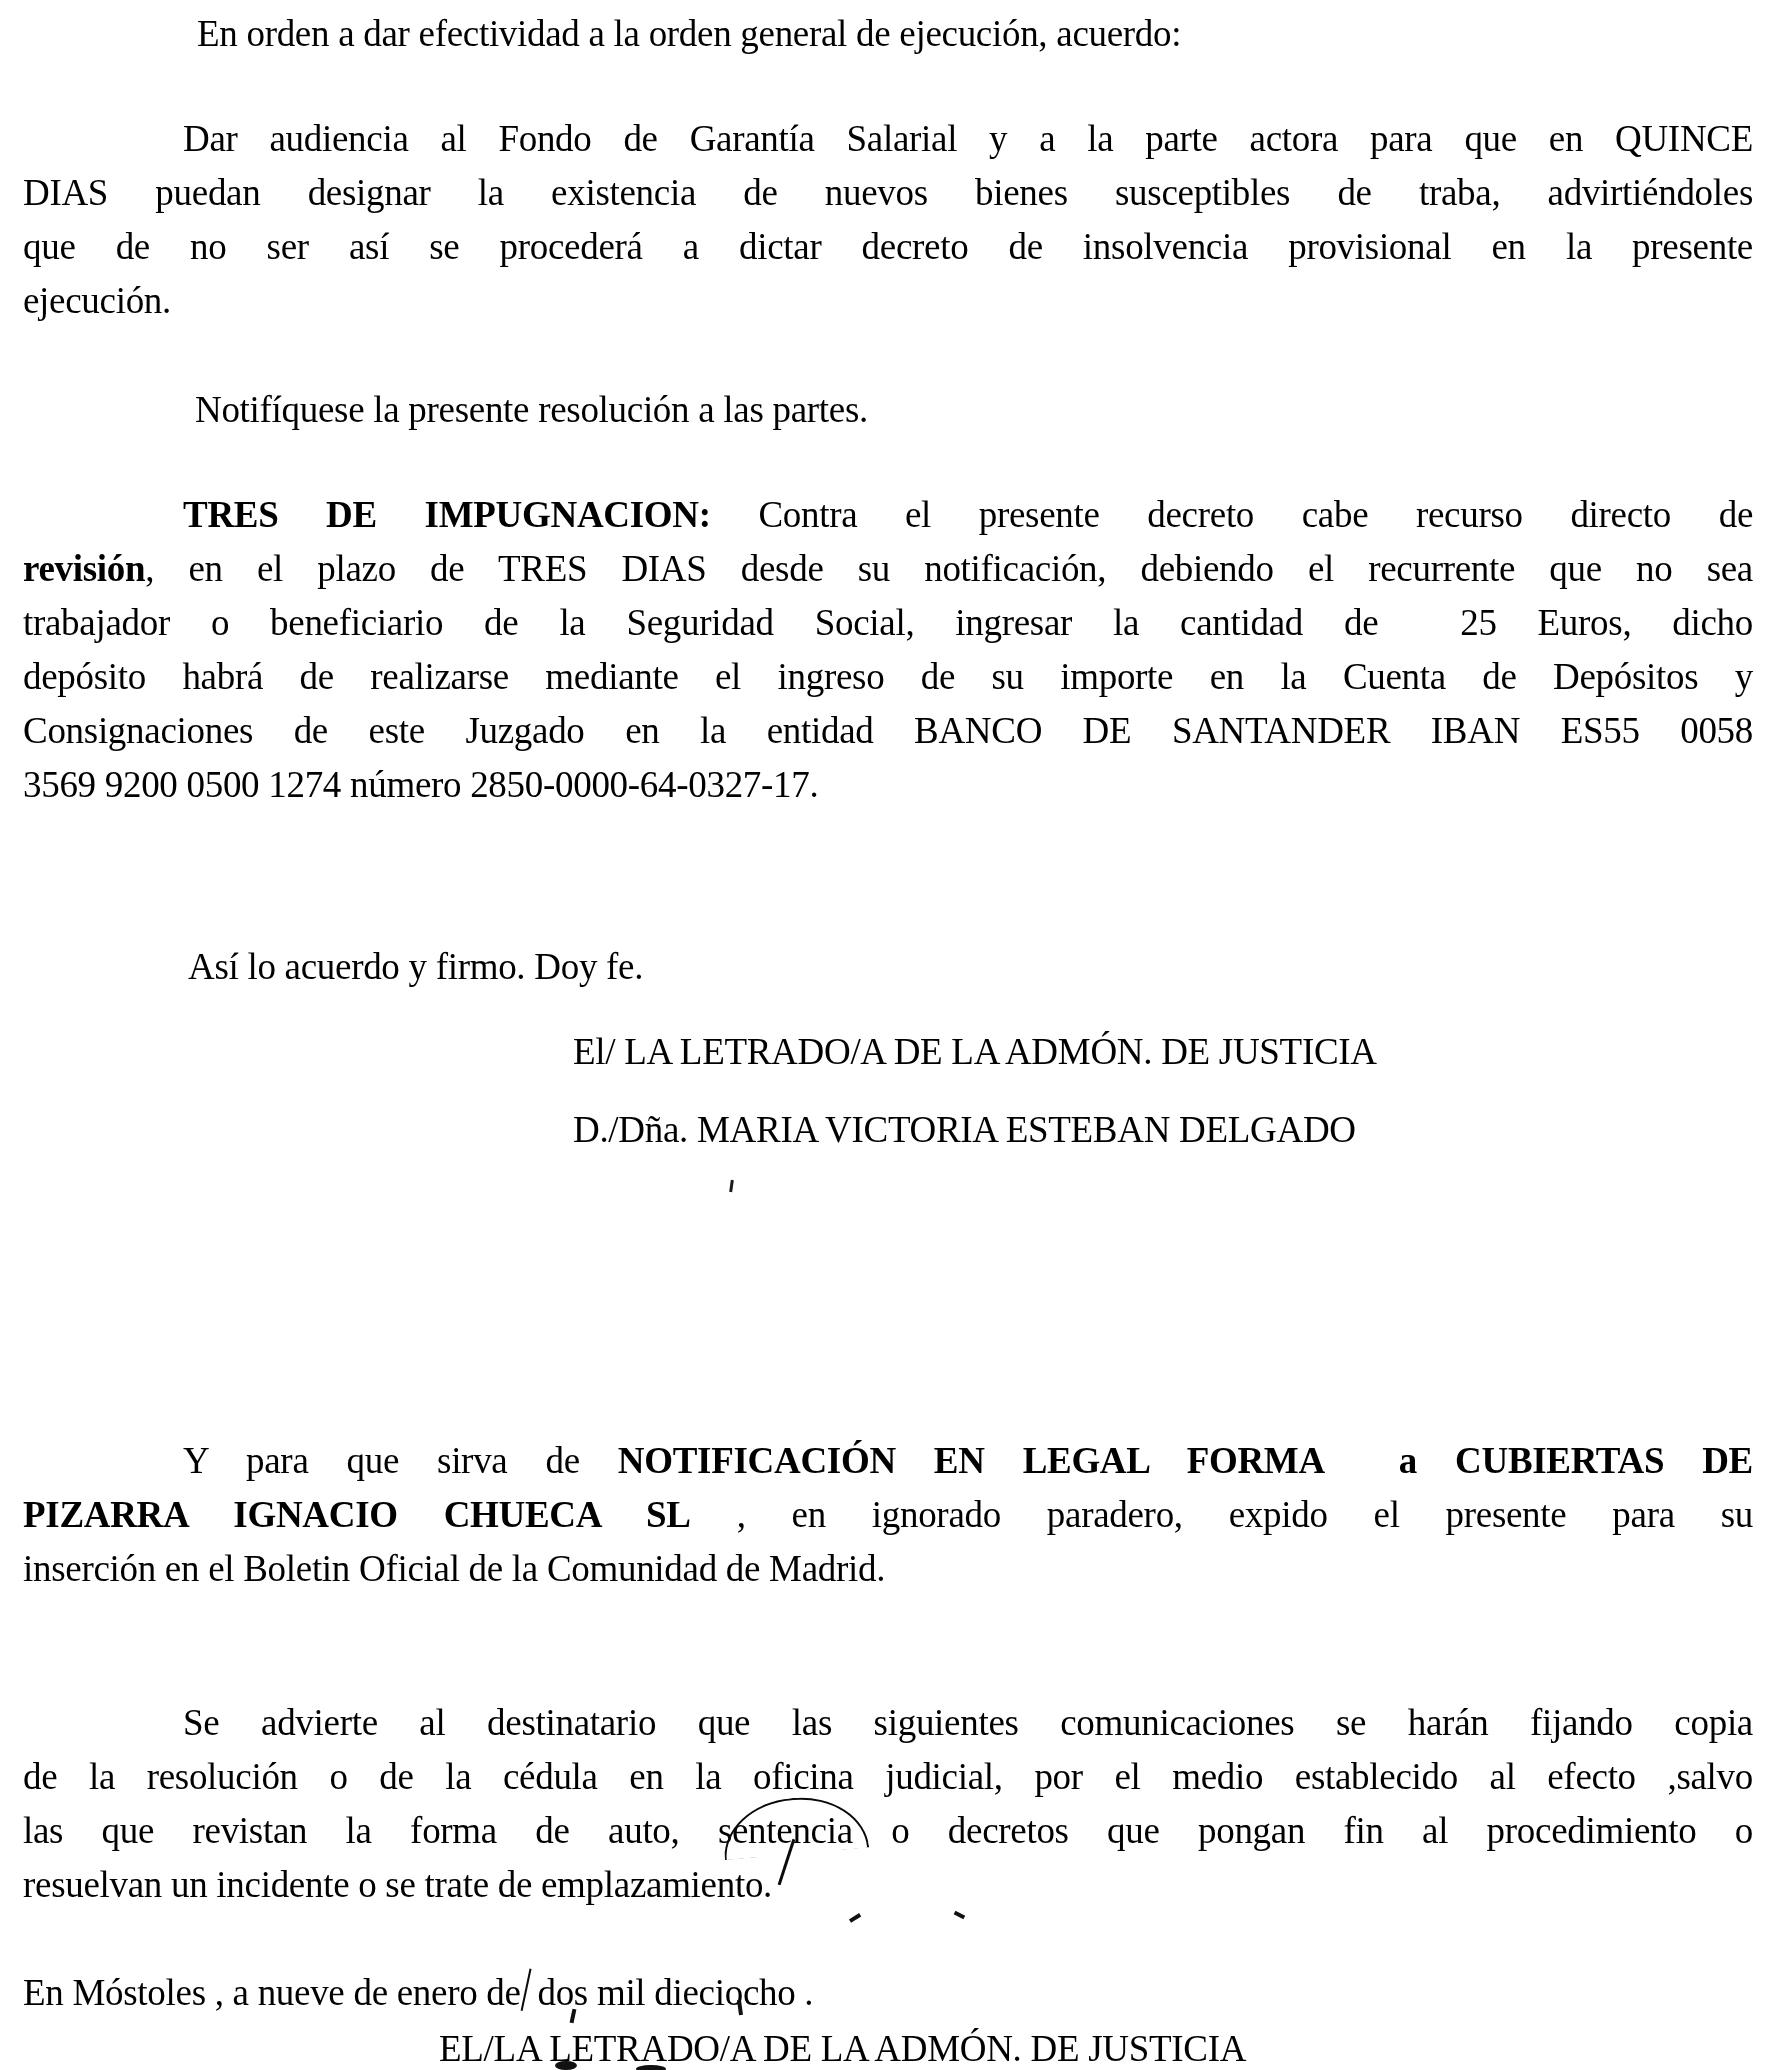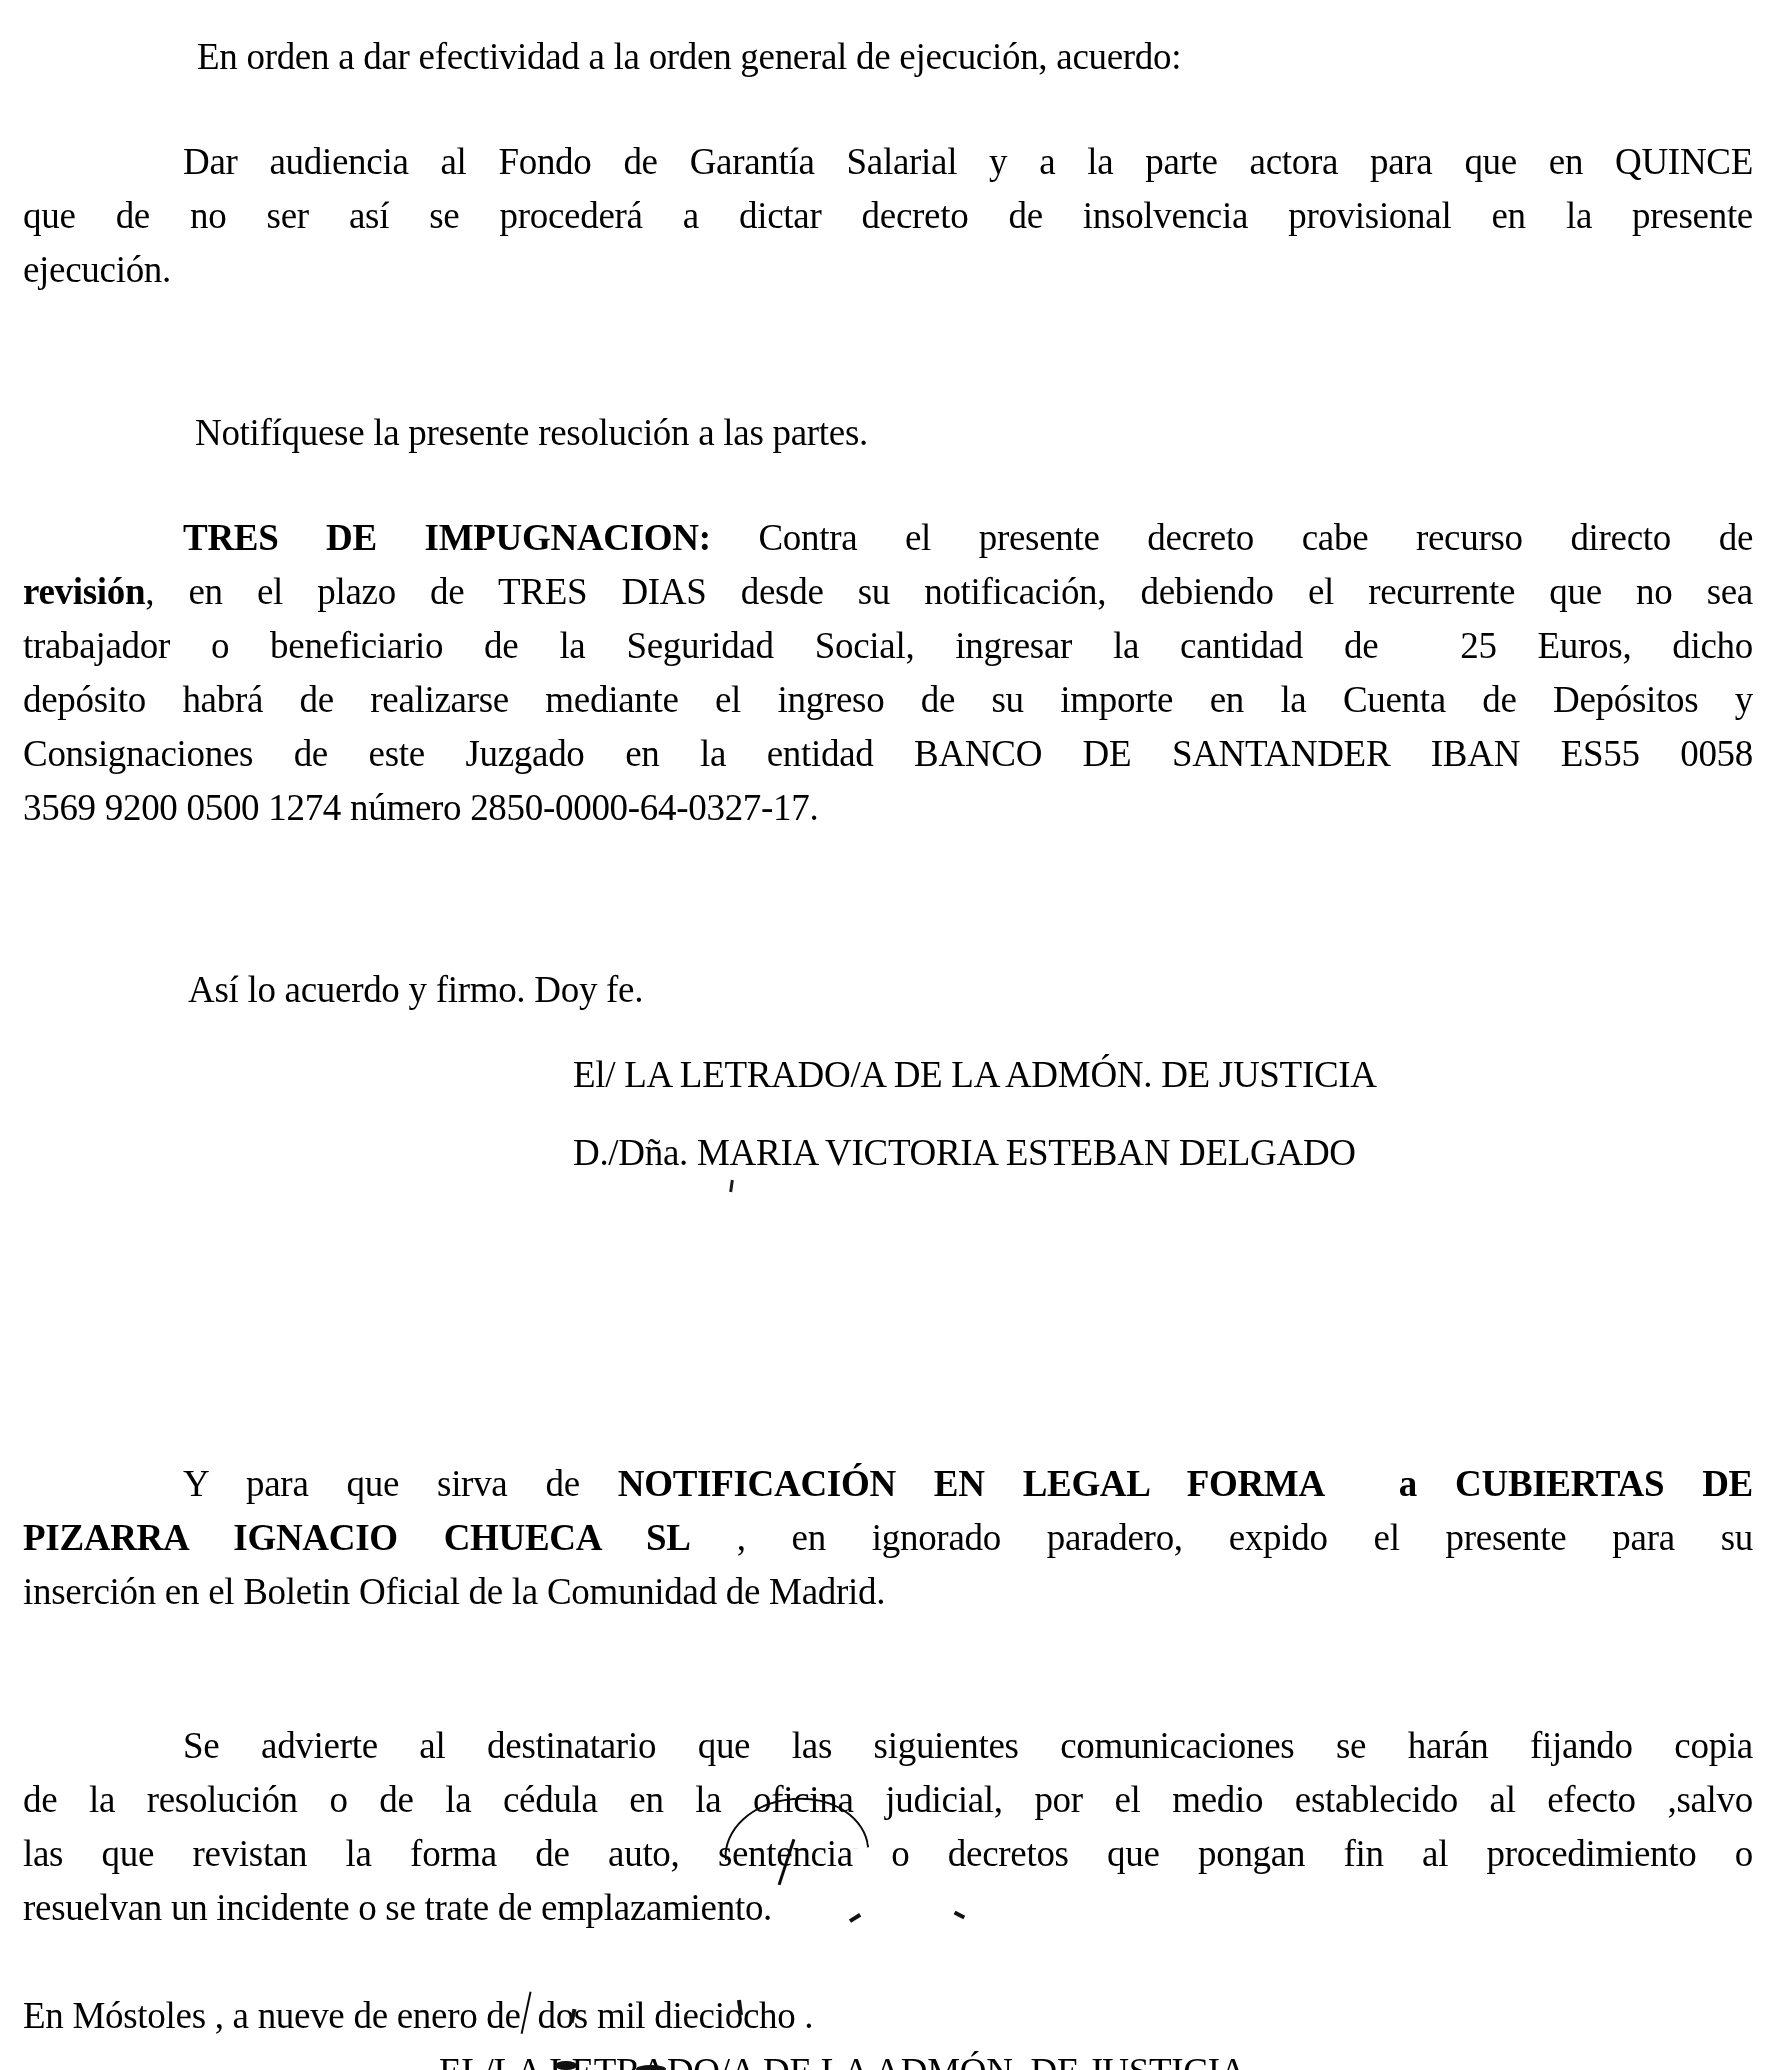--- a/index.html
+++ b/index.html
@@ -3,21 +3,21 @@
 <meta charset="utf-8">
 <style>
   html,body{margin:0;padding:0;}
   body{
     width:1785px;height:2070px;position:relative;overflow:hidden;
     background:#ffffff;color:#000000;
     font-family:"Liberation Serif","DejaVu Serif",serif;
     font-size:37px;line-height:54px;letter-spacing:-0.3px;
   }
   .doc{position:absolute;left:23px;width:1730px;top:0;}
-  .para{position:absolute;width:100%;margin-top:23px;}
+  .para{position:absolute;width:100%;}
   .bold{font-weight:700;}
   
   .just .line{text-align:justify;text-align-last:justify;}
   .just .line.last{text-align-last:left;}
   .just .line.first{text-indent:160px;}
   .plain .line{text-align:left;}
   
   .p0{top:7.4px;}    .p0 .line{padding-left:174px;}
   .p1{top:112px;}
   .p2{top:383px;}  .p2 .line{padding-left:172px;}
@@ -48,20 +48,21 @@
 </style>
 </head>
 <body>
 
 <div class="doc">
   <div class="para p0 plain">
       <div class="line first last"><span>En orden a dar efectividad a la orden general de ejecución, acuerdo:</span></div>
     </div>
   <div class="para p1 just">
       <div class="line first"><span>Dar audiencia al Fondo de Garantía Salarial y a la parte actora para que en QUINCE</span></div>
+      <div class="line"><span>DIAS puedan designar la existencia de nuevos bienes susceptibles de traba, advirtiéndoles</span></div>
       <div class="line"><span>que de no ser así se procederá a dictar decreto de insolvencia provisional en la presente</span></div>
       <div class="line last"><span>ejecución.</span></div>
     </div>
   <div class="para p2 plain">
       <div class="line first last"><span>Notifíquese la presente resolución a las partes.</span></div>
     </div>
   <div class="para p3 just">
       <div class="line first"><span class="bold">TRES DE IMPUGNACION:</span><span> Contra el presente decreto cabe recurso directo de</span></div>
       <div class="line"><span class="bold">revisión</span><span>, en el plazo de TRES DIAS desde su notificación, debiendo el recurrente que no sea</span></div>
       <div class="line"><span>trabajador o beneficiario de la Seguridad Social, ingresar la cantidad de &nbsp;25 Euros, dicho</span></div>

